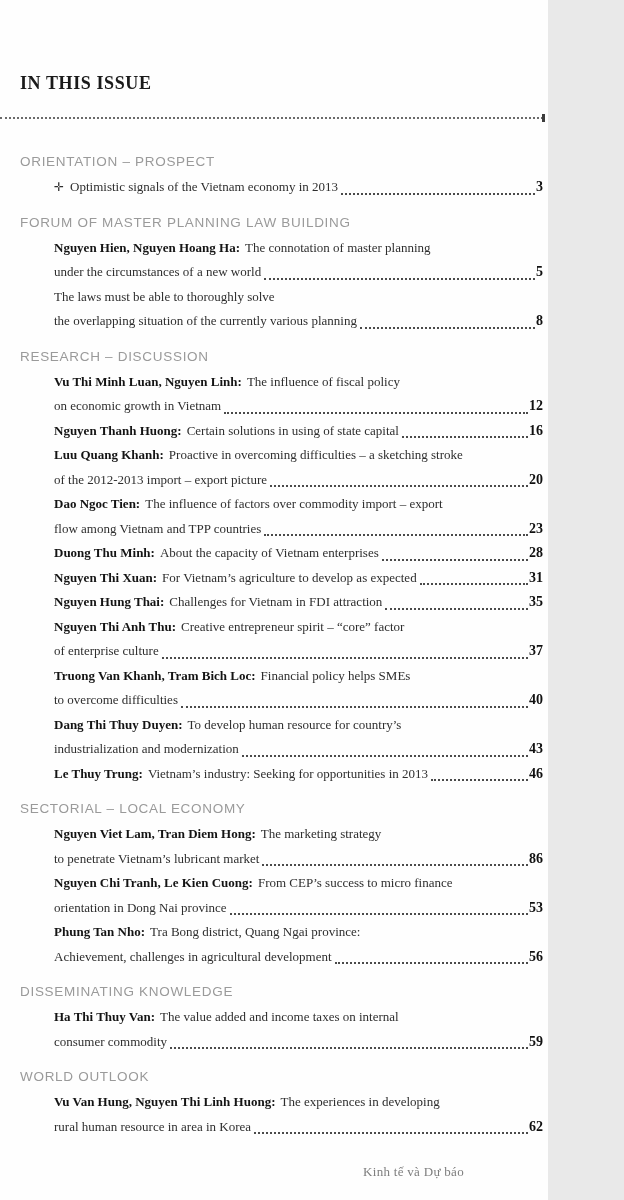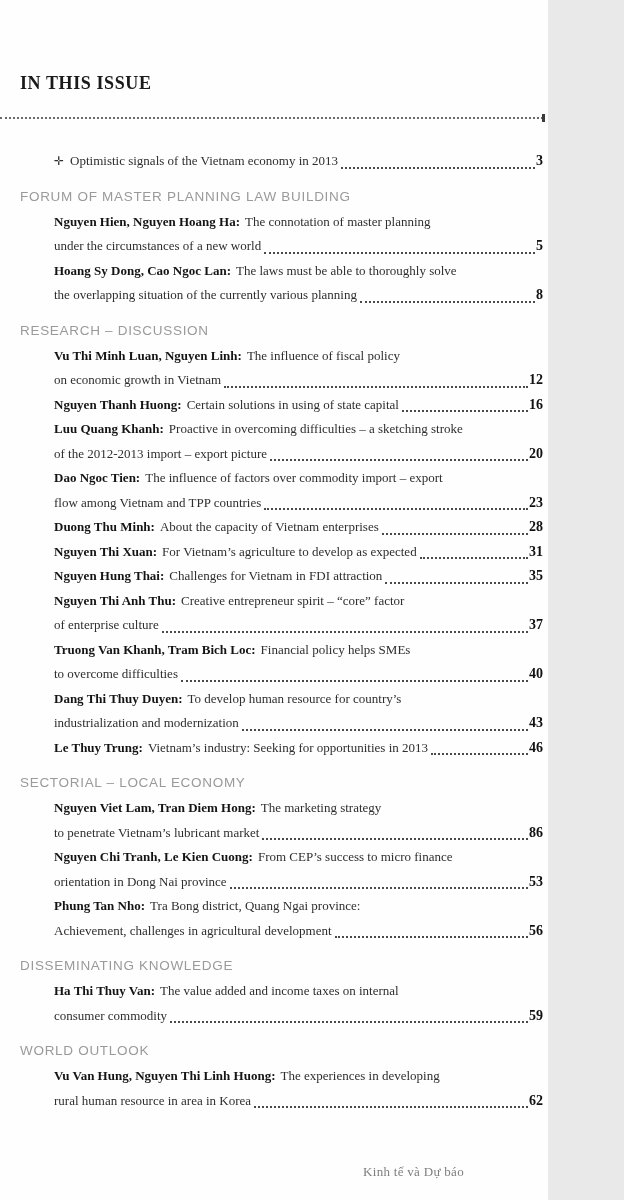--- a/index.html
+++ b/index.html
@@ -85,40 +85,40 @@
   }
 </style>
 </head>
 <body>
 
 <div class="page">
   <h1 class="page-title">IN THIS ISSUE</h1>
   <div class="dotted-rule"></div>
   <div class="toc">
       <section class="toc-section">
+        <div class="sec-heading">ORIENTATION – PROSPECT</div>
         <div class="line">
           <span class="bullet">✛</span>
           <span class="txt">Optimistic signals of the Vietnam economy in 2013</span>
           <span class="leader"></span>
           <span class="pagenum">3</span>
         </div>
       </section>
       <section class="toc-section">
         <div class="sec-heading">FORUM OF MASTER PLANNING LAW BUILDING</div>
         <div class="line">
           <span class="authors">Nguyen Hien, Nguyen Hoang Ha:</span>
           <span class="txt">The connotation of master planning</span>
         </div>
         <div class="line">
           <span class="txt">under the circumstances of a new world</span>
           <span class="leader"></span>
           <span class="pagenum">5</span>
         </div>
         <div class="line">
-          <span class="authors">Hoang Sy Dong, Cao Ngoc Lan:</span>
           <span class="txt">The laws must be able to thoroughly solve</span>
         </div>
         <div class="line">
           <span class="txt">the overlapping situation of the currently various planning</span>
           <span class="leader"></span>
           <span class="pagenum">8</span>
         </div>
       </section>
       <section class="toc-section">
         <div class="sec-heading">RESEARCH – DISCUSSION</div>

